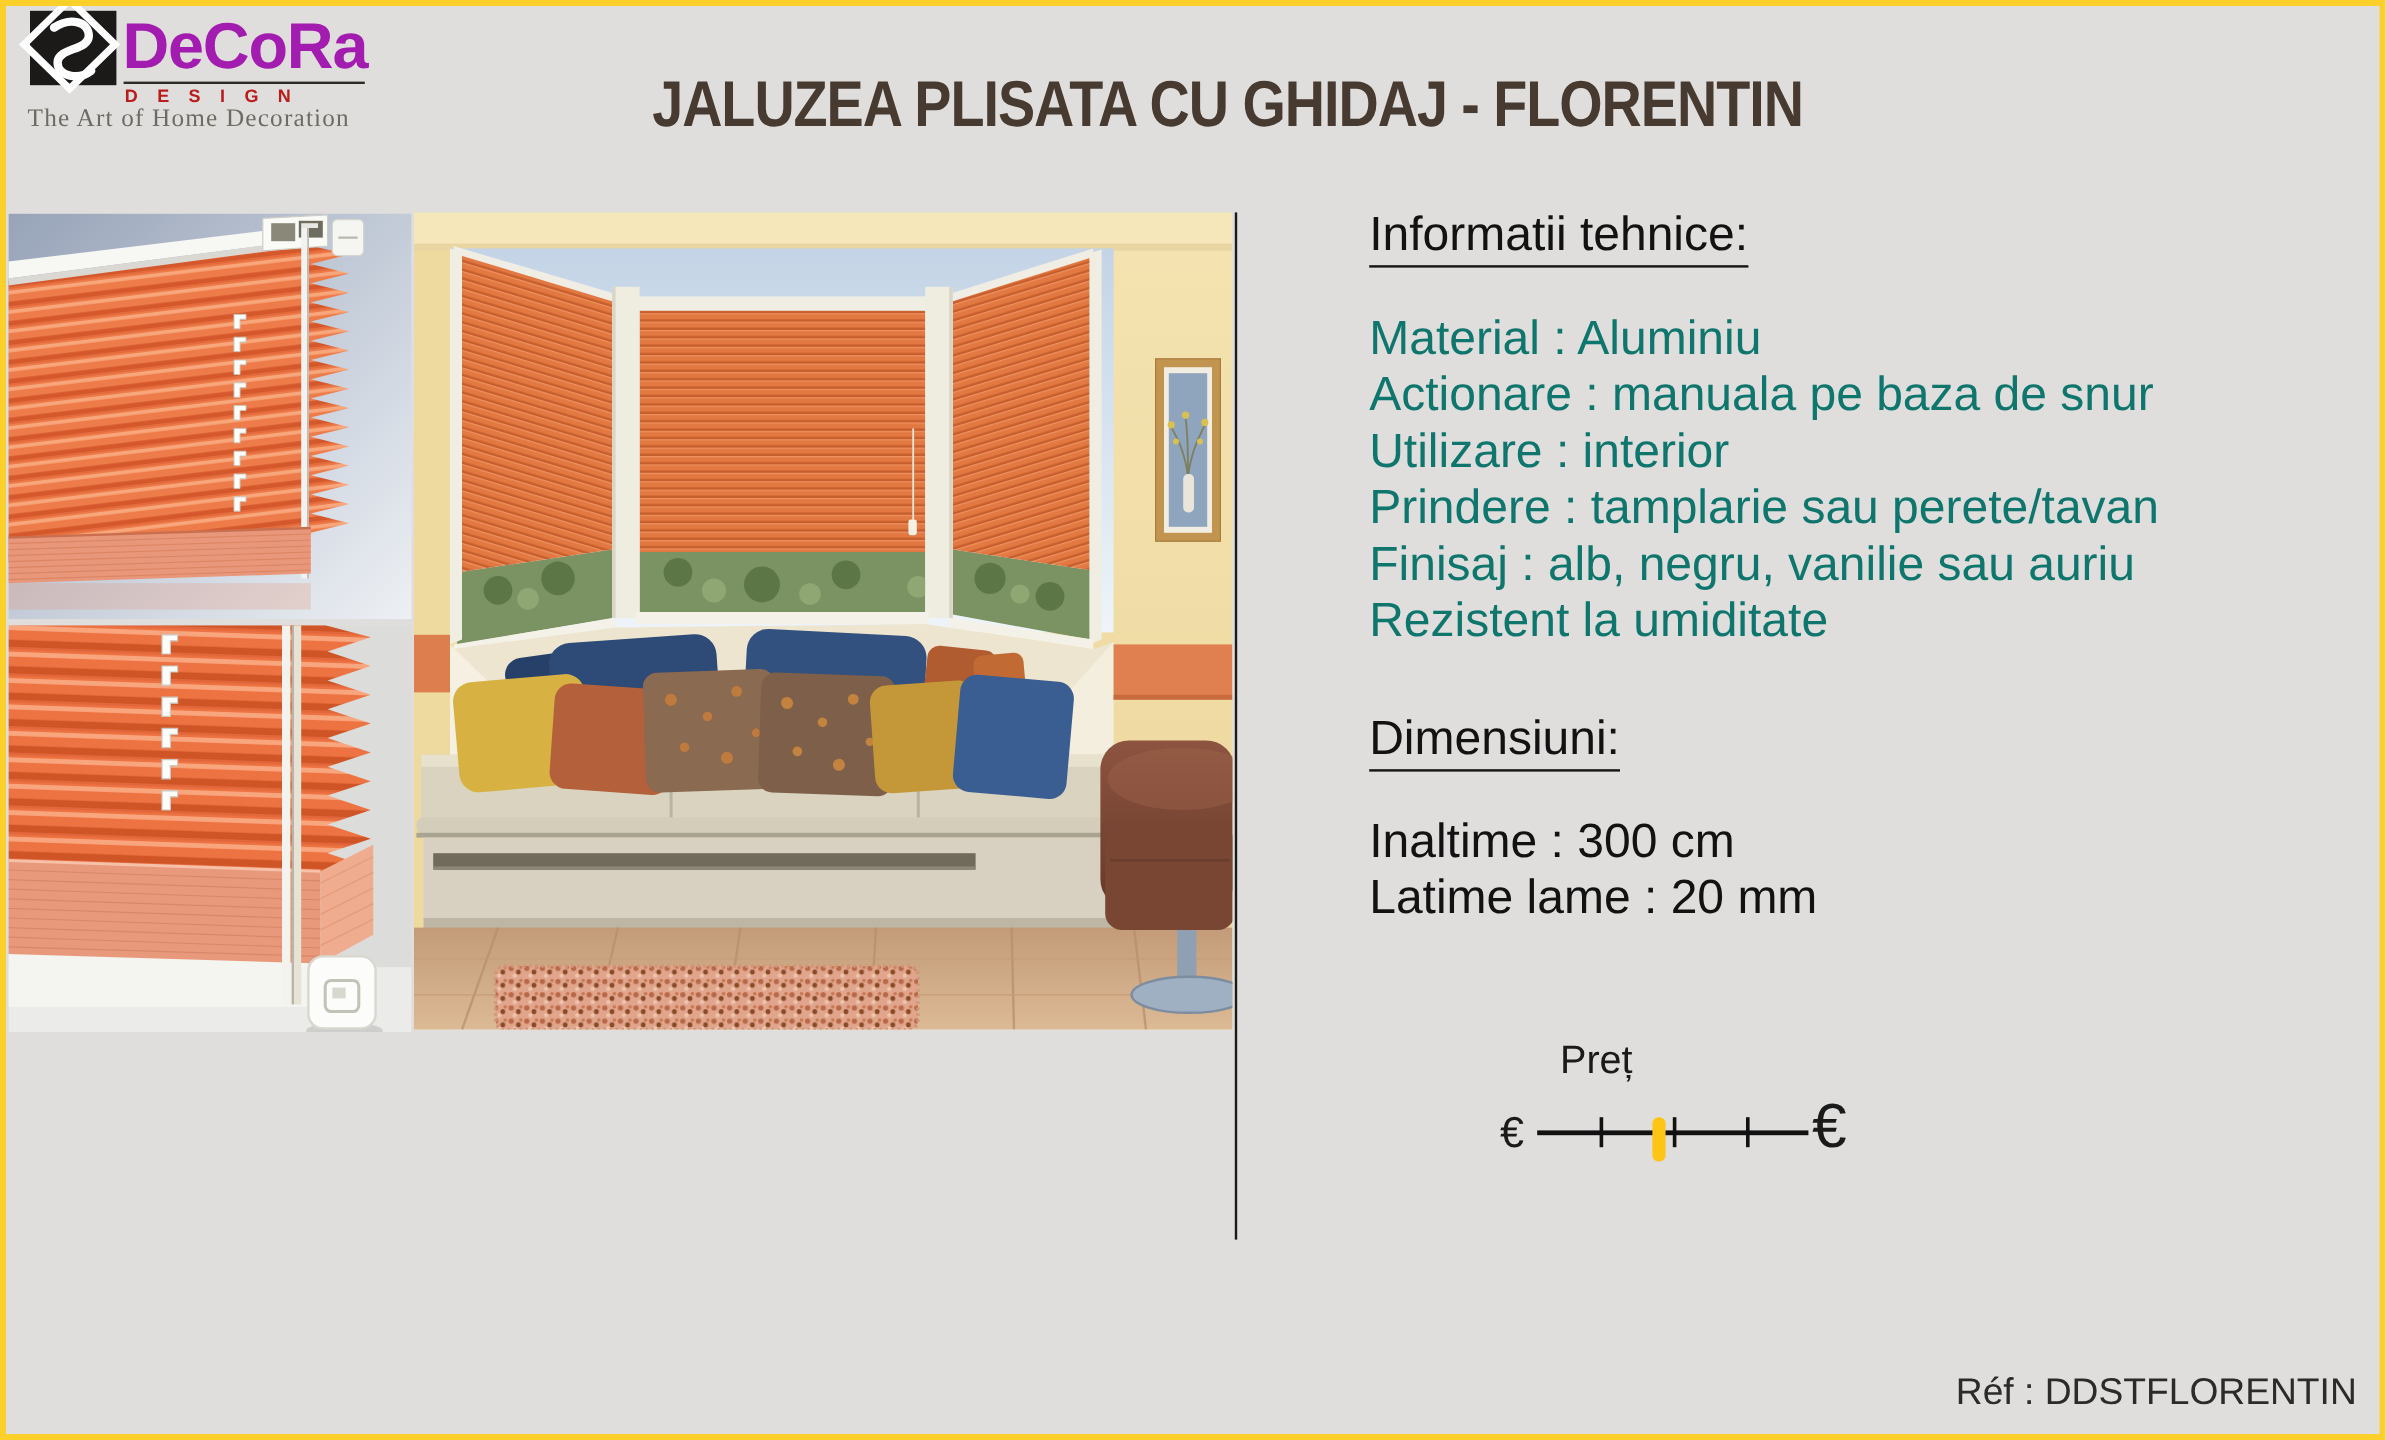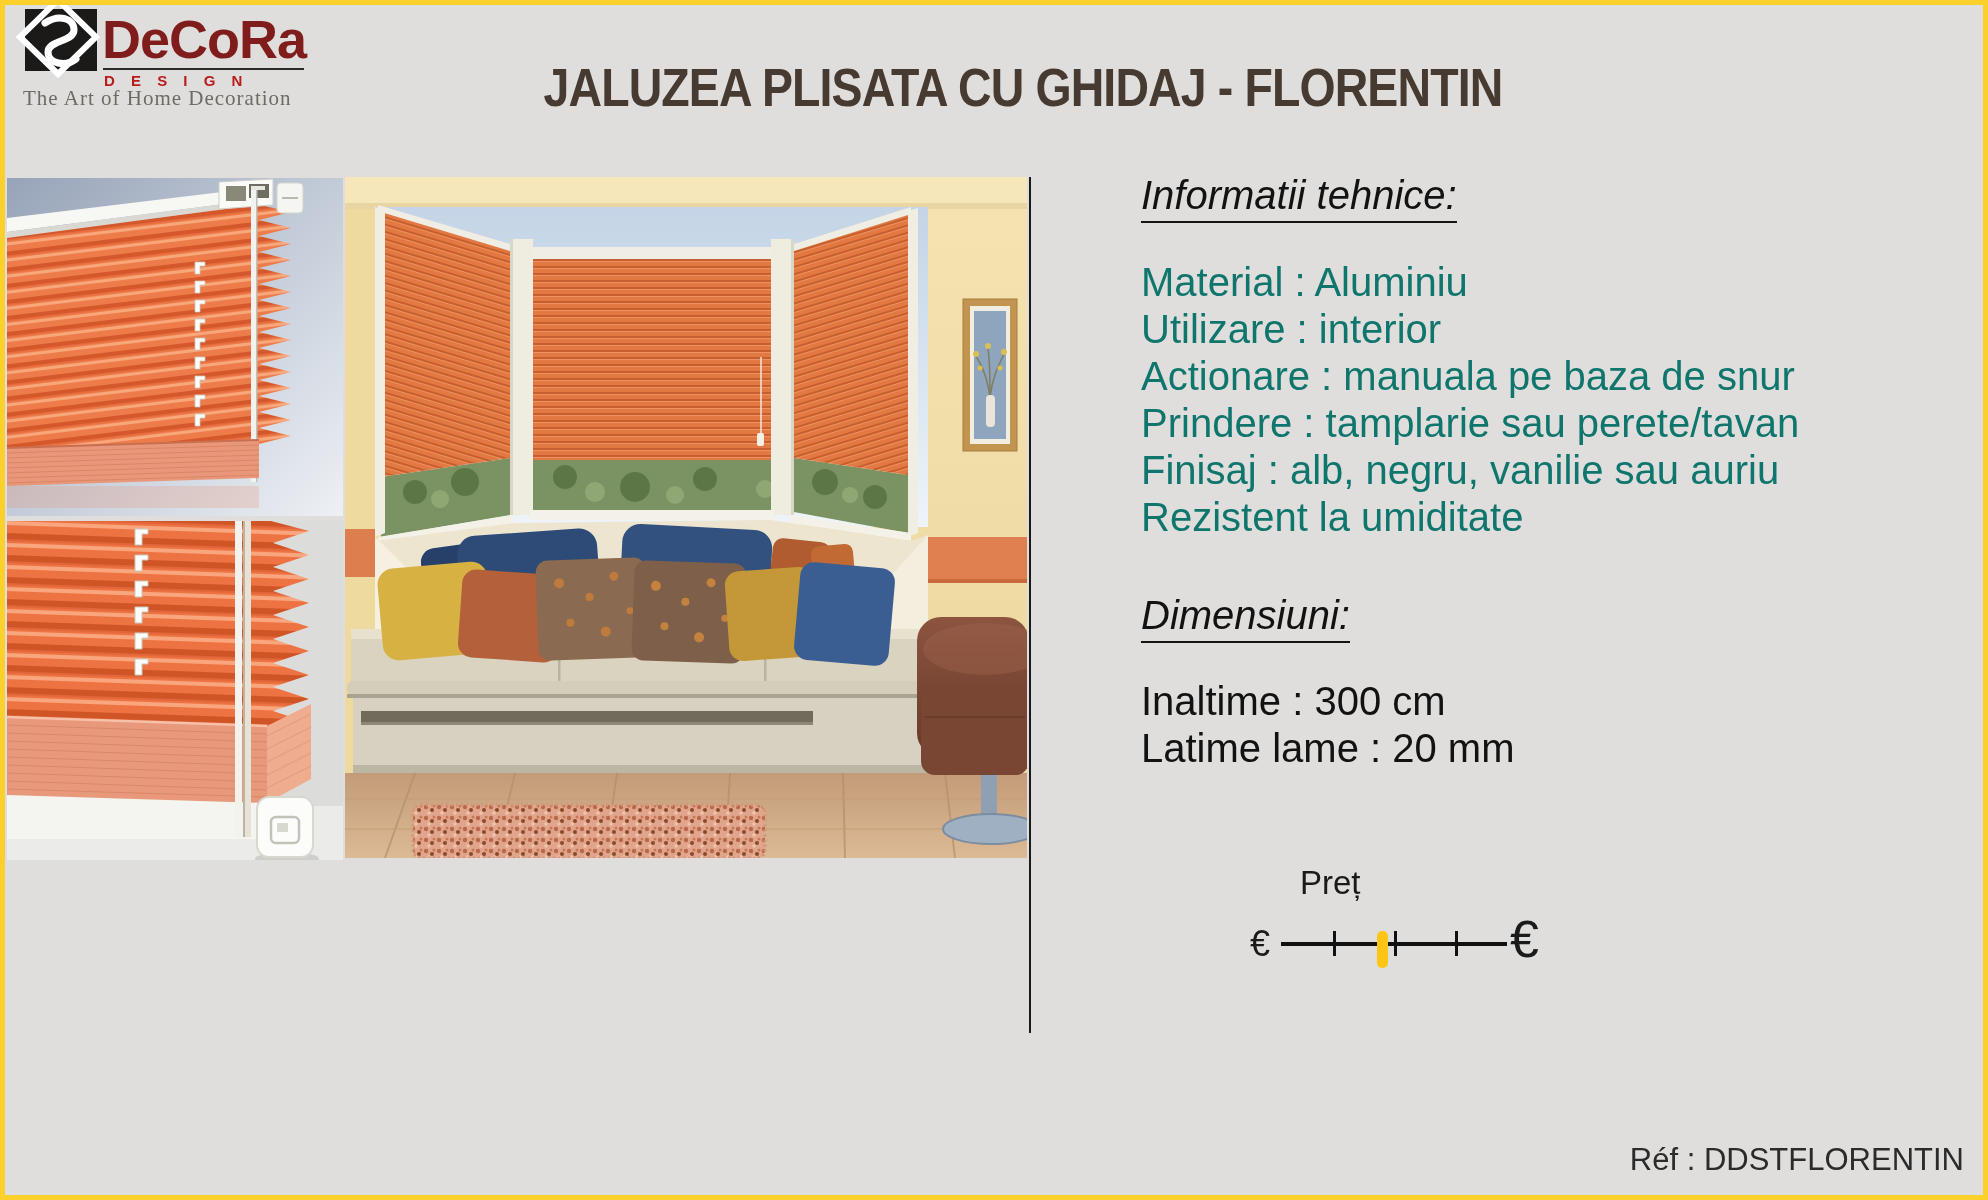--- a/index.html
+++ b/index.html
@@ -6,38 +6,38 @@
   html,body { width:1988px; height:1200px; }
   body { font-family:"Liberation Sans", sans-serif; background:#e0dedc; position:relative; overflow:hidden; }
   .abs { position:absolute; }
   svg { display:block; overflow:visible; }
 
   #frame-border { left:0; top:0; width:1988px; height:1200px; border:5px solid #fcd02b; pointer-events:none; z-index:50; }
 
   
   #logo { left:22px; top:8px; width:300px; height:100px; }
   #logo-mark { left:3px; top:1px; }
-  #brand-name { left:80px; top:4px; font-size:54px; font-weight:bold; letter-spacing:-1px; color:#7f1d1d; line-height:1; }
+  #brand-name { left:80px; top:4px; font-size:54px; font-weight:bold; letter-spacing:-1px; color:#a21caf; line-height:1; }
   #brand-rule { left:81px; top:60px; width:201px; height:2px; background:#2e2a26; }
   #brand-design { left:82px; top:64px; font-size:15px; font-weight:bold; letter-spacing:6px; color:#b91c1c; white-space:pre; }
   #brand-tagline { left:1px; top:78px; font-size:21px; font-family:"Liberation Serif", serif; color:#6e6a64; letter-spacing:1px; white-space:nowrap;text-align:right; }
 
   
   #page-title { left:470px; top:60px; width:1050px; text-align:center; font-size:54px; font-weight:bold;
                 letter-spacing:-1px; color:#473a31; white-space:nowrap; transform:scaleX(.86); transform-origin:center; line-height:1; }
 
   
   #product-image-top    { left:7px;   top:178px; width:336px; height:338px; }
   #product-image-bottom { left:7px;   top:521px; width:336px; height:339px; }
   #room-image           { left:345px; top:177px; width:682px; height:681px; }
   #section-divider      { left:1029px; top:177px; width:2px; height:856px; background:#1a1a1a; }
 
   
   .col-head { left:1141px; font-size:40px; color:#121212; line-height:1.15; }
-  .col-head span { display:inline-block; border-bottom:2px solid #141414; padding-bottom:3px;font-style:italic; }
+  .col-head span { display:inline-block; border-bottom:2px solid #141414; padding-bottom:3px; }
   #tech-heading { top:172px; }
   #tech-lines { left:1141px; top:259px; font-size:40px; color:#0f766e; line-height:47px; }
   .spec-line { white-space:pre; }
   #dim-heading { top:592px; }
   #dim-lines { left:1141px; top:678px; font-size:40px; color:#121212; line-height:47px; }
 
   
   #price-label { left:1300px; top:864px; width:190px; text-align:left; font-size:33px; color:#1a1a1a; }
   #price-scale { left:1240px; top:900px; width:330px; height:80px; }
   #euro-min { left:10px; top:26px; font-size:36px; color:#1a1a1a; line-height:1; }
@@ -371,22 +371,22 @@
   <path d="M580,540 h100" stroke="#5e3526" stroke-width="2" opacity="0.6"></path>
 </svg>
 
 <div class="abs" id="section-divider"></div>
 
 <div class="abs col-head" id="tech-heading">
   <span>Informatii tehnice:</span>
 </div>
 <div class="abs" id="tech-lines">
   <div class="spec-line">Material : Aluminiu</div>
+  <div class="spec-line">Actionare : manuala pe baza de snur</div>
   <div class="spec-line">Utilizare : interior</div>
-  <div class="spec-line">Actionare : manuala pe baza de snur</div>
   <div class="spec-line">Prindere : tamplarie sau perete/tavan</div>
   <div class="spec-line">Finisaj : alb, negru, vanilie sau auriu</div>
   <div class="spec-line">Rezistent la umiditate</div>
 </div>
 
 <div class="abs col-head" id="dim-heading">
   <span>Dimensiuni:</span>
 </div>
 <div class="abs" id="dim-lines">
   <div class="spec-line">Inaltime : 300 cm</div>

